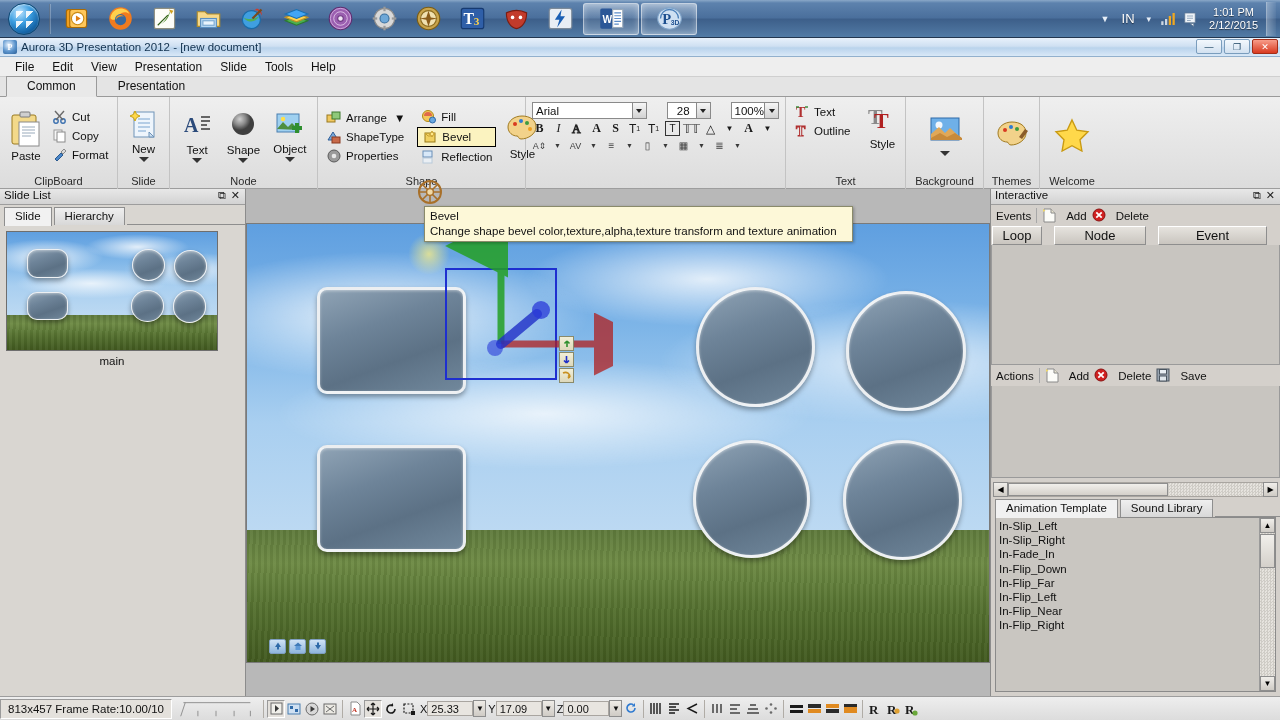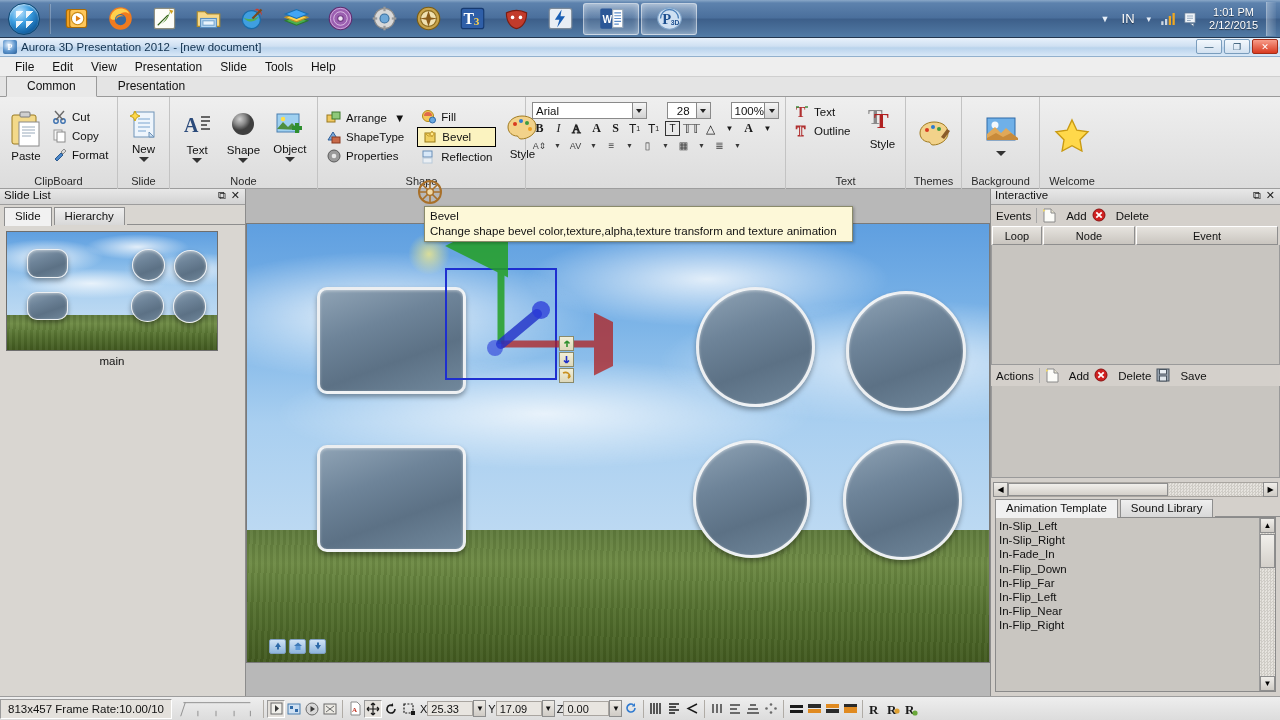--- a/index.html
+++ b/index.html
@@ -183,22 +183,22 @@
 
   #rightpanel { width:290px; background:#d4d0cb; display:flex; flex-direction:column;
                 border-left:1px solid #8c8c8c; }
   .ipbar { height:21px; display:flex; align-items:center; gap:5px; padding:0 5px;
            background:#d4d0cb; font-size:11.5px; color:#111; }
   .ipbar .sepv { width:1px; height:15px; background:#a8a8a8; }
   .ipbtn { display:flex; align-items:center; gap:8px; }
   .tblhdr { display:flex; height:19px; background:#d4d0cb; padding:0 1px; }
   .th { border:1px solid #8e8e8e; border-top-color:#fff; border-left-color:#fff;
         background:linear-gradient(180deg,#e6e3de,#c9c5bf);
-        font-size:11px; display:flex; align-items:center; justify-content:center;
-        color:#111; margin-right:1px; }
+        font-size:13px; display:flex; align-items:center; justify-content:center;
+        color:#111; margin-right:12px; }
   .tblbody { background:#c8c5c0; border:1px solid #9a9a9a; border-top:none; }
   .hscroll { height:16px; margin:3px 2px 0; display:flex; align-items:center;
              background:#d4d0cb; }
   .sarrow { width:15px; height:15px; border:1px solid #8e8e8e;
             background:linear-gradient(180deg,#f0eeea,#cfcbc5);
             display:flex; align-items:center; justify-content:center; font-size:8px; }
   .strack { flex:1; height:15px; background:
             repeating-conic-gradient(#cfccc6 0 25%, #e6e3de 0 50%) 0 0/3px 3px;
             border-top:1px solid #a9a5a0; border-bottom:1px solid #a9a5a0; position:relative; }
   .sthumb { position:absolute; left:0; top:0; height:13px; width:160px;
@@ -695,52 +695,52 @@
                 <text x="2" y="20" font-family="Liberation Serif, serif" font-size="22" fill="#8a8a8a" font-weight="bold">T</text>
                 <text x="8" y="24" font-family="Liberation Serif, serif" font-size="22" fill="#b02020" font-weight="bold">T</text>
               </svg>
           </span>
           <span class="lbl">Style</span>
         </div>
       </div>
       <div class="grp-label">Text</div>
     </div>
 
+    <div class="grp" style="width:78px">
+      <div class="grp-body" style="justify-content:center">
+        <div class="bigbtn">
+          <span>
+            <svg width="34" height="30" viewBox="0 0 34 30">
+                <rect x="3" y="2" width="28" height="22" fill="#6fb0e8" stroke="#2f6aa8"></rect>
+                <circle cx="11" cy="9" r="3.5" fill="#fff" opacity=".9"></circle>
+                <path d="M3 18l8-7 6 6 5-5 11 10v2H3z" fill="#e0a858"></path>
+                <path d="M3 22l9-5 7 4 8-4 7 5v2H3z" fill="#c88a3a"></path>
+              </svg>
+          </span>
+          <div class="caret"></div>
+        </div>
+      </div>
+      <div class="grp-label">Background</div>
+    </div>
+
     <div class="grp" style="width:56px">
       <div class="grp-body" style="justify-content:center">
         <div class="bigbtn">
           <span>
             <svg width="34" height="32" viewBox="0 0 34 32">
                 <path d="M17 3C9 3 3 8 3 14s5 9 9 9c2 0 1 3 4 3 7 0 15-5 15-12S25 3 17 3z" fill="#f2d28a" stroke="#a07a20"></path>
                 <circle cx="10" cy="11" r="2" fill="#d93a20"></circle>
                 <circle cx="16" cy="8" r="2" fill="#2f7ad0"></circle>
                 <circle cx="22" cy="10" r="2" fill="#3f9a3f"></circle>
                 <path d="M24 18l6-8 3 2-6 8z" fill="#8a5c2a"></path>
               </svg>
           </span>
         </div>
       </div>
       <div class="grp-label">Themes</div>
-    </div>
-
-    <div class="grp" style="width:78px">
-      <div class="grp-body" style="justify-content:center">
-        <div class="bigbtn">
-          <span>
-            <svg width="34" height="30" viewBox="0 0 34 30">
-                <rect x="3" y="2" width="28" height="22" fill="#6fb0e8" stroke="#2f6aa8"></rect>
-                <circle cx="11" cy="9" r="3.5" fill="#fff" opacity=".9"></circle>
-                <path d="M3 18l8-7 6 6 5-5 11 10v2H3z" fill="#e0a858"></path>
-                <path d="M3 22l9-5 7 4 8-4 7 5v2H3z" fill="#c88a3a"></path>
-              </svg>
-          </span>
-          <div class="caret"></div>
-        </div>
-      </div>
-      <div class="grp-label">Background</div>
     </div>
 
     <div class="grp" style="width:64px;border-right:none">
       <div class="grp-body" style="justify-content:center">
         <div class="bigbtn">
           <span>
             <svg width="36" height="34" viewBox="0 0 36 34">
                 <path d="M18 2l4.8 10.2L34 13.8l-8 8 1.9 11.2L18 27.7 8.1 33l1.9-11.2-8-8 11.2-1.6z" fill="#ffd84a" stroke="#c99a12" stroke-width="1.4"></path>
               </svg>
           </span>

